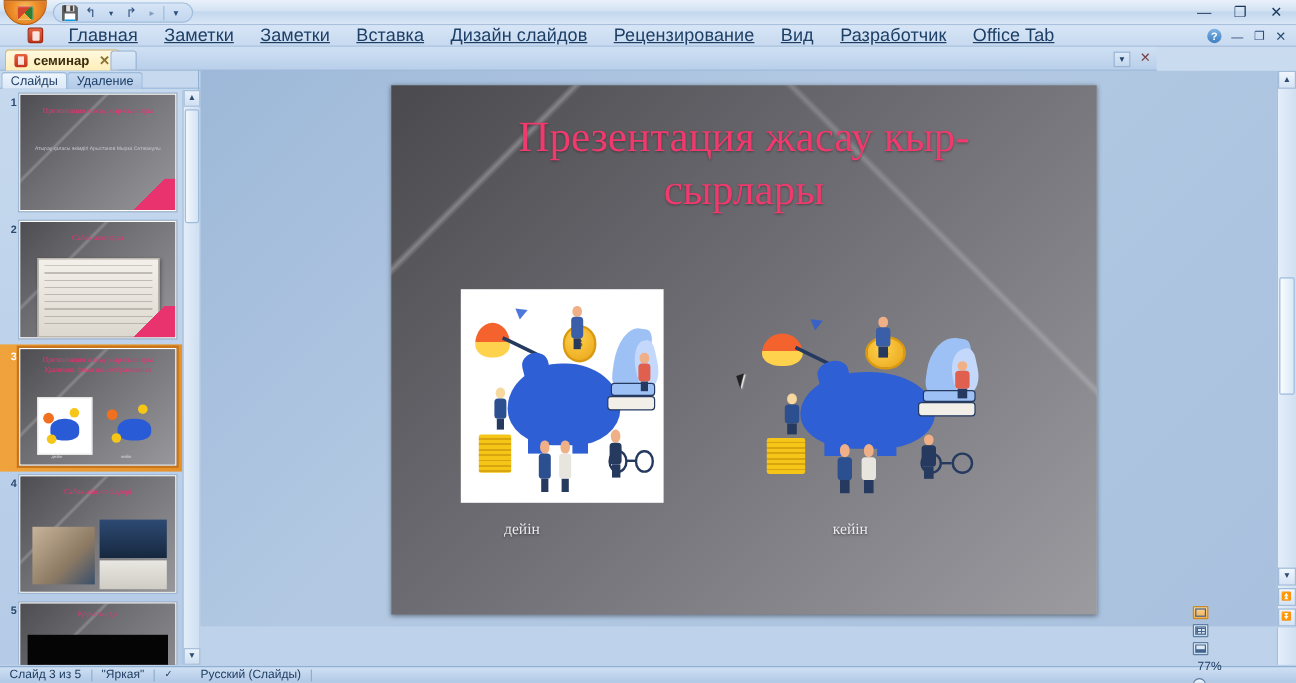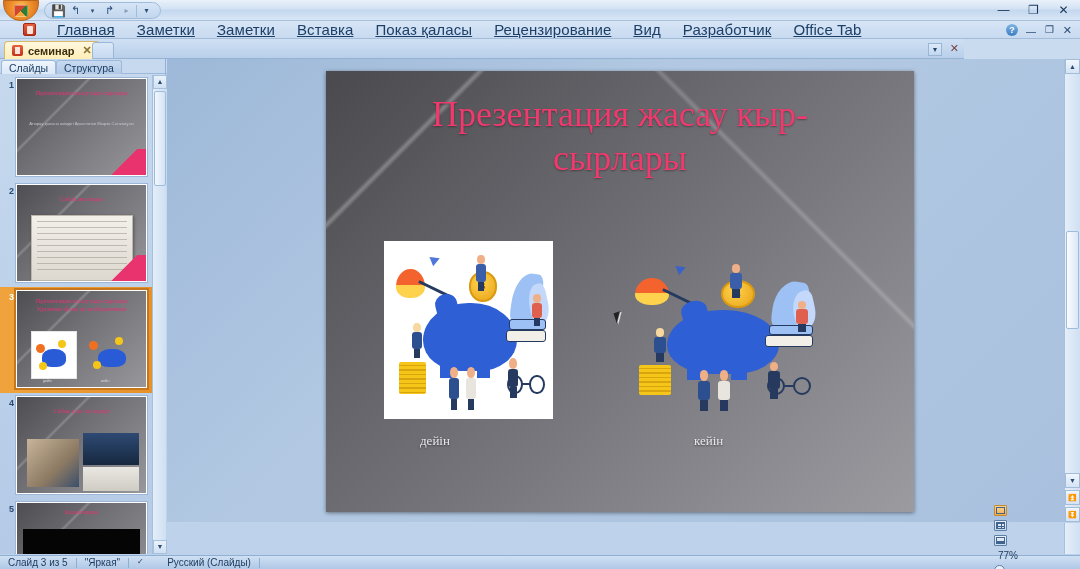--- a/index.html
+++ b/index.html
@@ -402,21 +402,21 @@
       <div class="win-btn close">✕</div>
     </div>
   </div>
 
   <div class="ribbonbar">
     <div class="ribbon-appicon"></div>
     <div class="rtab">Главная</div>
     <div class="rtab">Заметки</div>
     <div class="rtab">Заметки</div>
     <div class="rtab">Вставка</div>
-    <div class="rtab">Показ қаласы</div>
+    <div class="rtab">Дизайн слайдов</div>
     <div class="rtab">Рецензирование</div>
     <div class="rtab">Вид</div>
     <div class="rtab">Разработчик</div>
     <div class="rtab">Office Tab</div>
     <div class="rhelp">?</div>
     <div class="rmin">—</div>
     <div class="rrest">❐</div>
     <div class="rclose">✕</div>
   </div>
 
@@ -427,21 +427,21 @@
       <span class="doctab-x">✕</span>
     </div>
     <div class="doctab-new"></div>
     <div class="dtab-right-caret">▾</div>
     <div class="dtab-right-x">✕</div>
   </div>
 
   <div class="leftpane">
     <div class="pane-tabs">
       <div class="ptab active">Слайды</div>
-      <div class="ptab inactive">Структура</div>
+      <div class="ptab inactive">Удаление</div>
       <div class="ptab-close">✕</div>
     </div>
 
     <div class="thumblist">
 
       <div class="thumbrow">
         <div class="thumbnum">1</div>
         <div class="thumbbox">
           <div class="th-slide">
             <div class="th-title">Презентация жасау кыр-сырлары</div>

